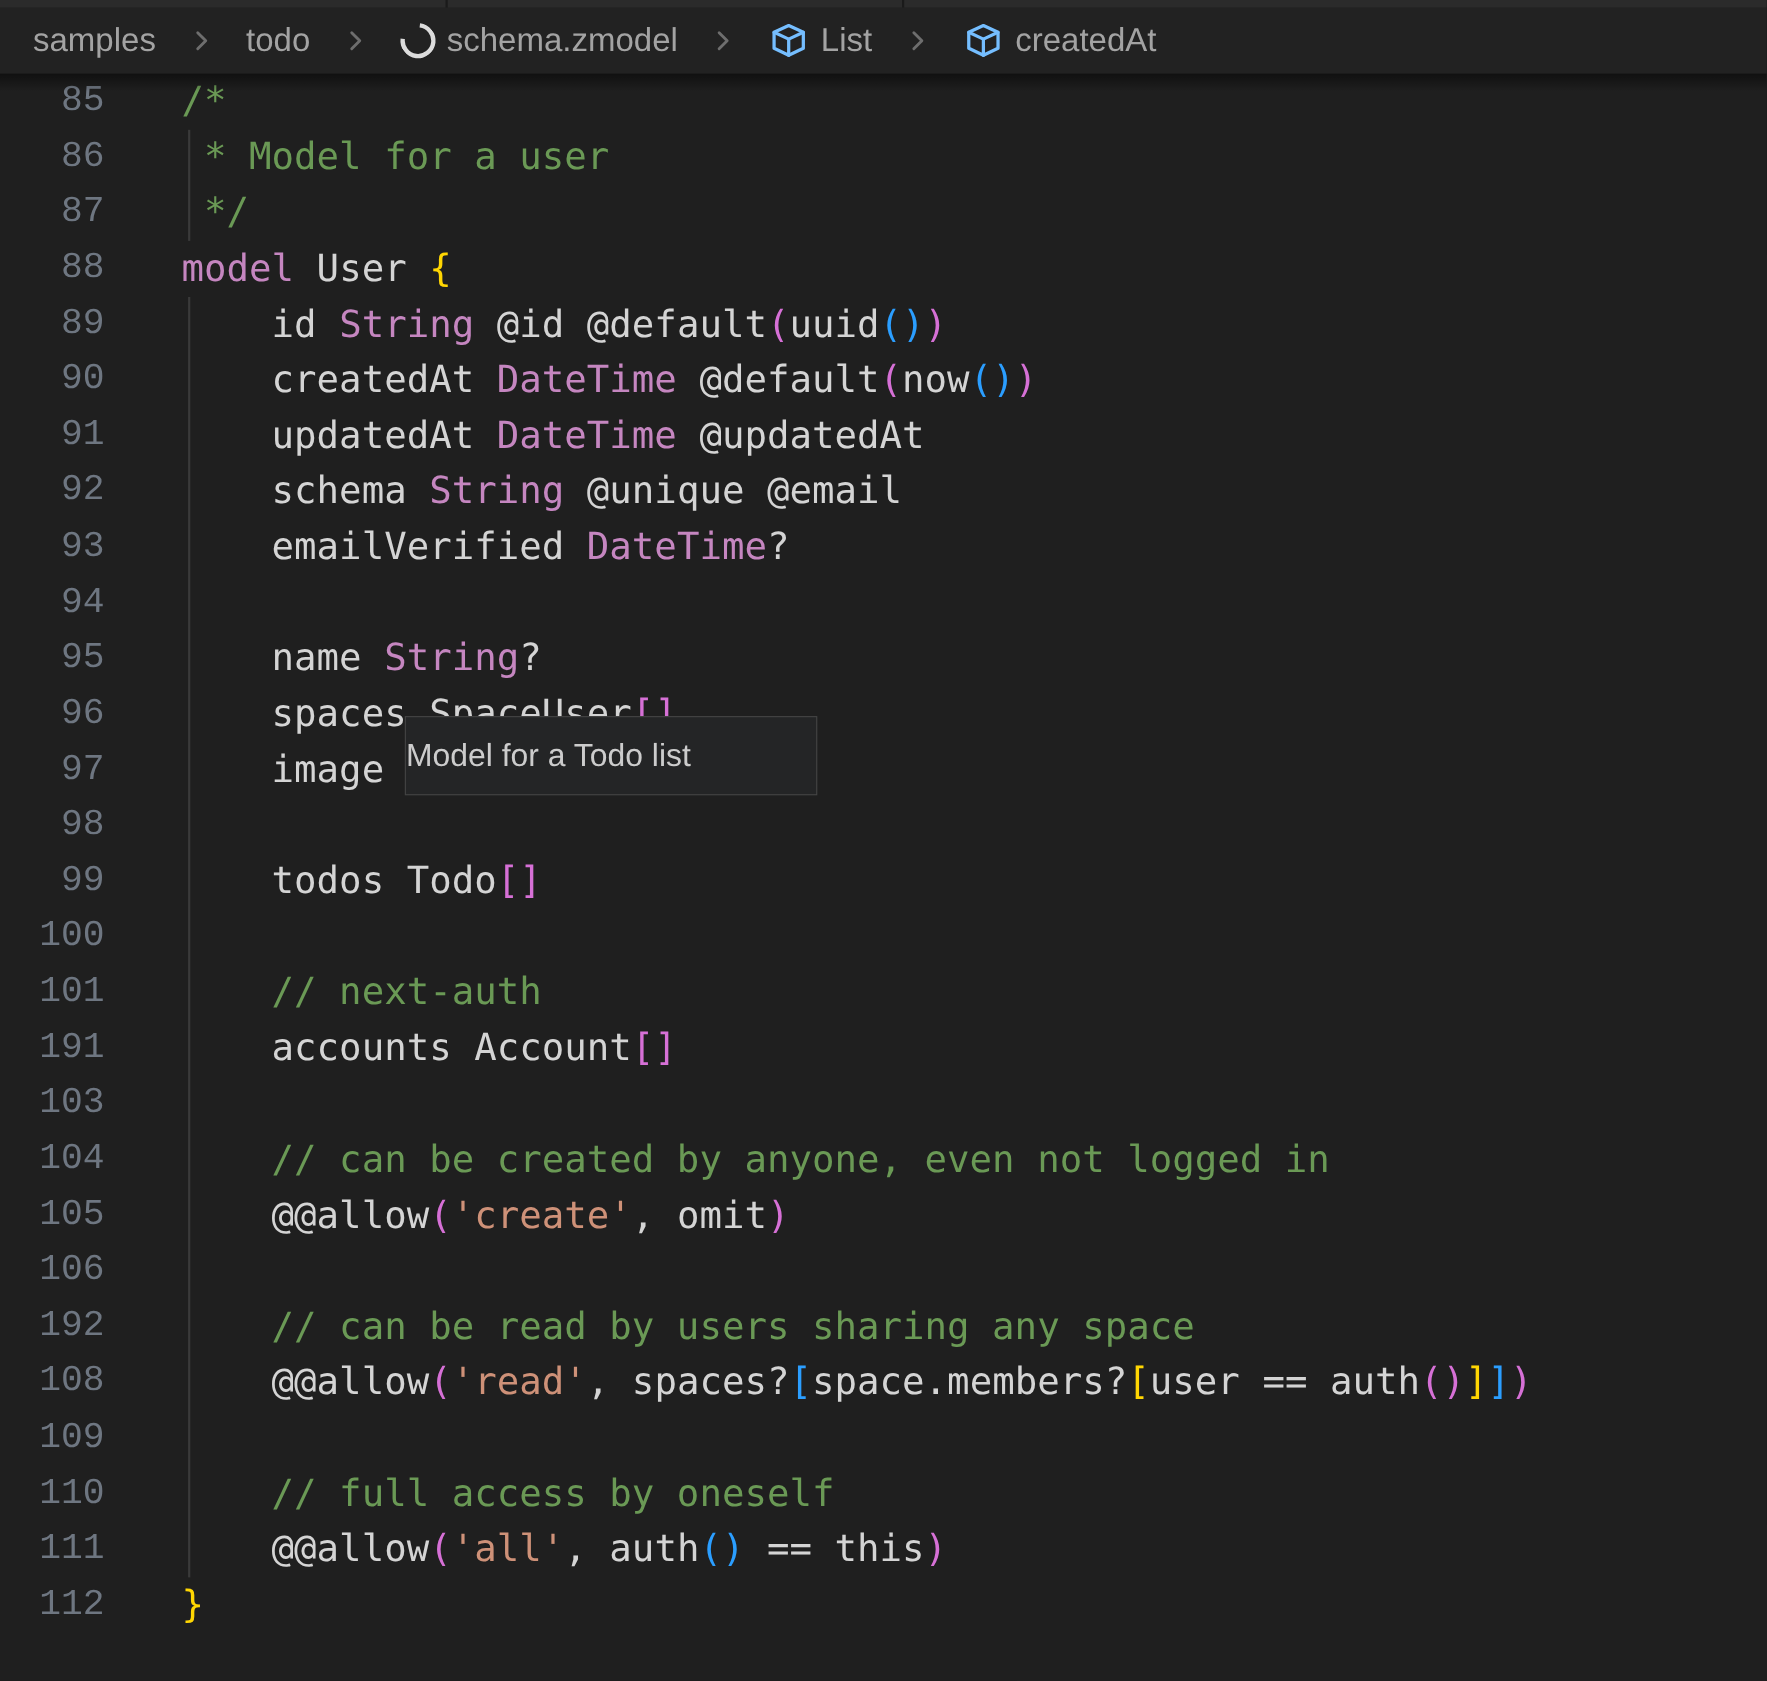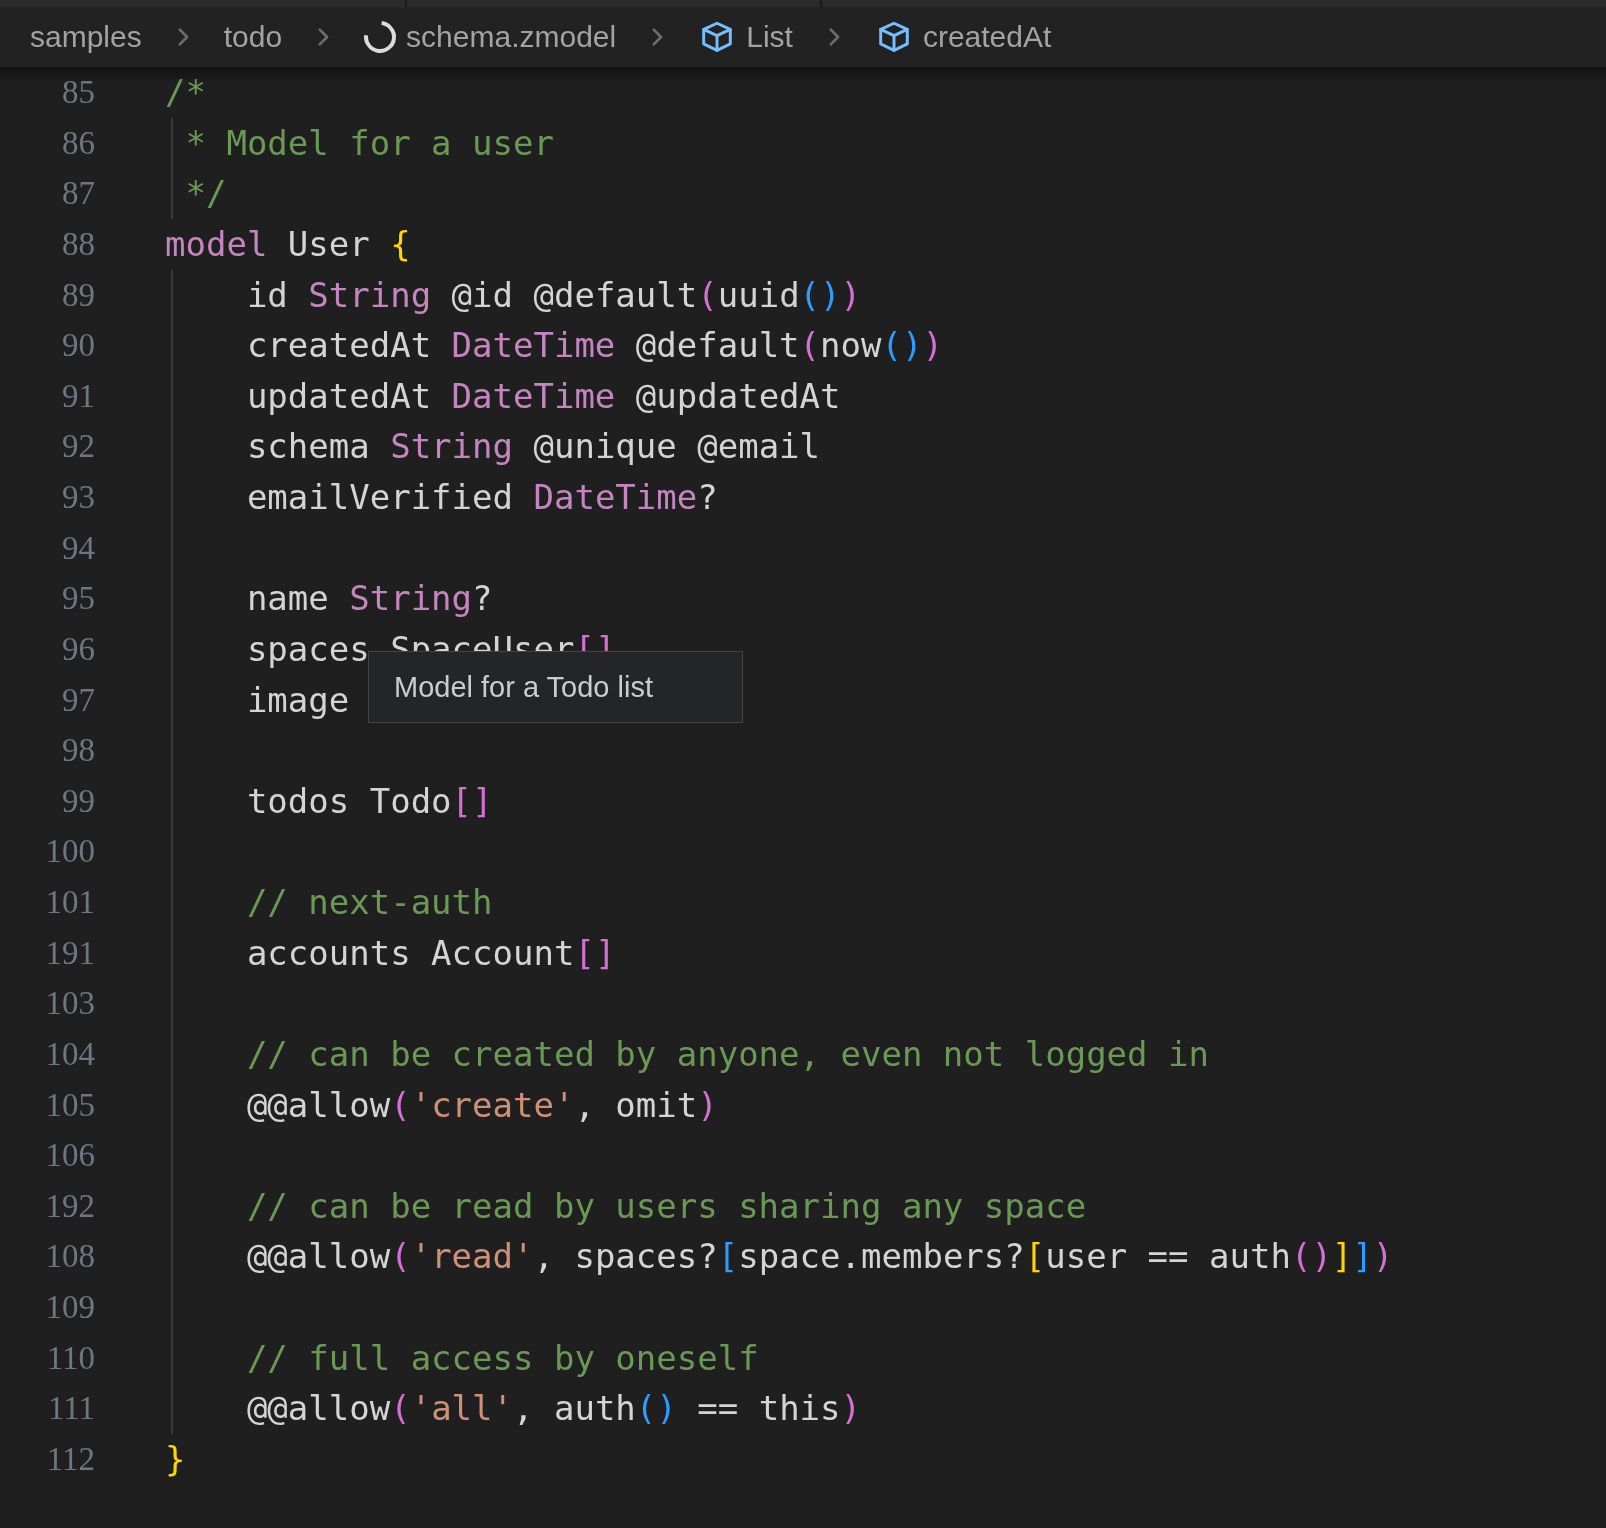--- a/index.html
+++ b/index.html
@@ -44,41 +44,41 @@
   .cube-svg{width:38px;height:38px;}
 
   
   .editor{position:absolute;left:0;top:67px;width:1606px;height:1461px;background:var(--bg-editor);}
   .editor-shadow{position:absolute;left:0;top:0;width:100%;height:16px;
     background:linear-gradient(to bottom,rgba(0,0,0,0.48),rgba(0,0,0,0));pointer-events:none;z-index:5;}
 
   .code-line{position:relative;height:50.63px;line-height:50.63px;white-space:pre;
     font-family:"DejaVu Sans Mono",monospace;font-size:34px;}
   .ln{position:absolute;left:0;top:0;width:95px;text-align:right;color:var(--fg-linenum);
-    font-family:Liberation Serif, serif;font-size:33px;user-select:none;}
+    font-family:Liberation Mono, monospace;font-size:33px;user-select:none;}
   .code{position:absolute;left:165px;top:0;}
   .tok{color:var(--fg-plain);}
   .tok.c{color:var(--fg-comment);}
   .tok.kw{color:var(--fg-keyword);}
   .tok.str{color:var(--fg-string);}
   .tok.b1{color:var(--fg-b1);}
   .tok.b2{color:var(--fg-b2);}
   .tok.b3{color:var(--fg-b3);}
   .tok.hl{position:relative;z-index:0;}
   .tok.hl::before{content:"";position:absolute;left:-3px;right:-3px;top:-7px;bottom:-7px;
     background:var(--hl-bg);z-index:-1;}
 
   .indent-guide{position:absolute;left:171px;width:1.5px;background:var(--guide);z-index:1;}
   .guide-comment{top:50.63px;height:101.26px;}
   .guide-model{top:202.5px;height:1164.5px;}
 
   
   .hover-tooltip{position:absolute;left:368px;top:584px;width:375px;height:72px;
     background:var(--tooltip-bg);border:1px solid var(--tooltip-border);
-    display:flex;align-items:center;padding-left:25px;z-index:10;}
+    display:flex;align-items:center;z-index:10;}
   .hover-tooltip span{font-family:"Liberation Sans",sans-serif;font-size:29px;color:var(--tooltip-fg);}
 </style>
 </head>
 <body>
 
 <div class="tab-strip">
   <div class="tab-sep" style="left:405px"></div>
   <div class="tab-sep" style="left:820px"></div>
 </div>
 

